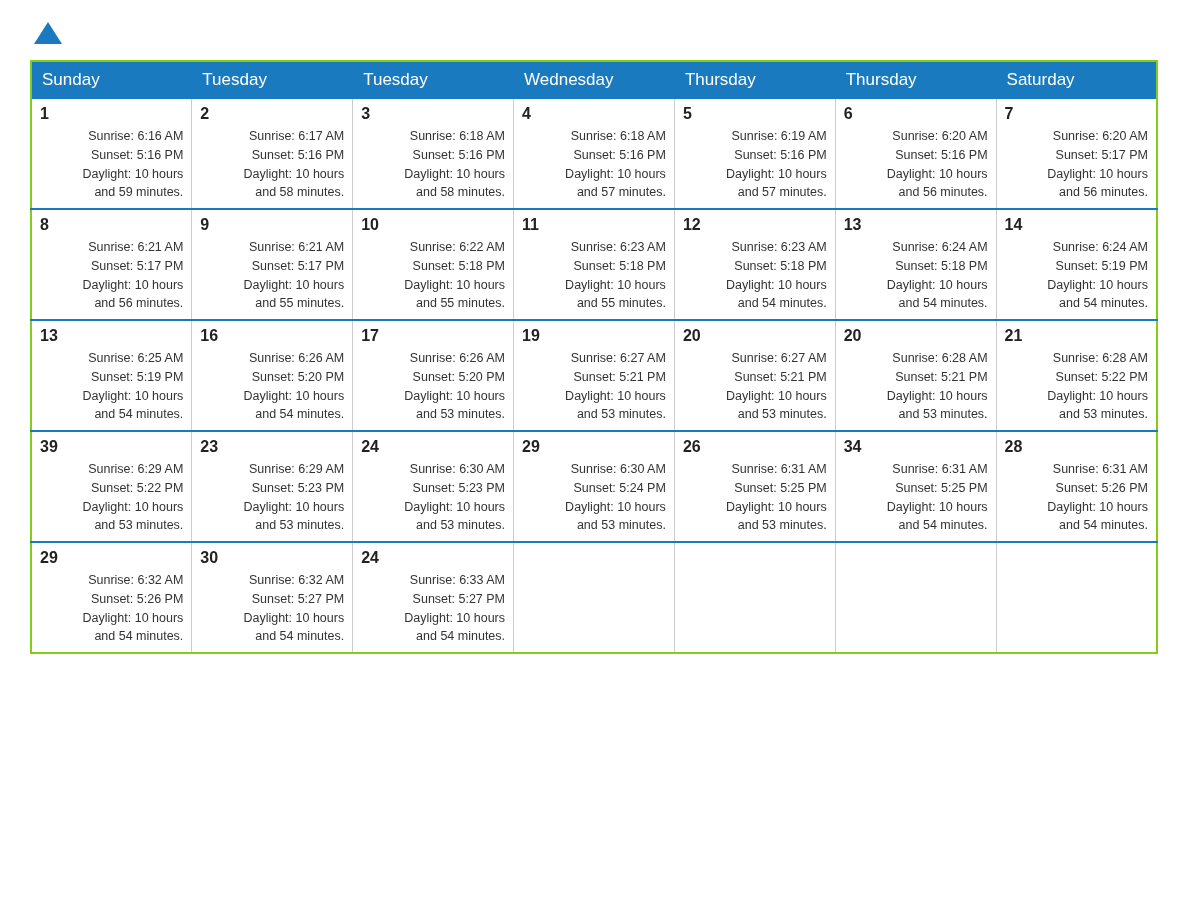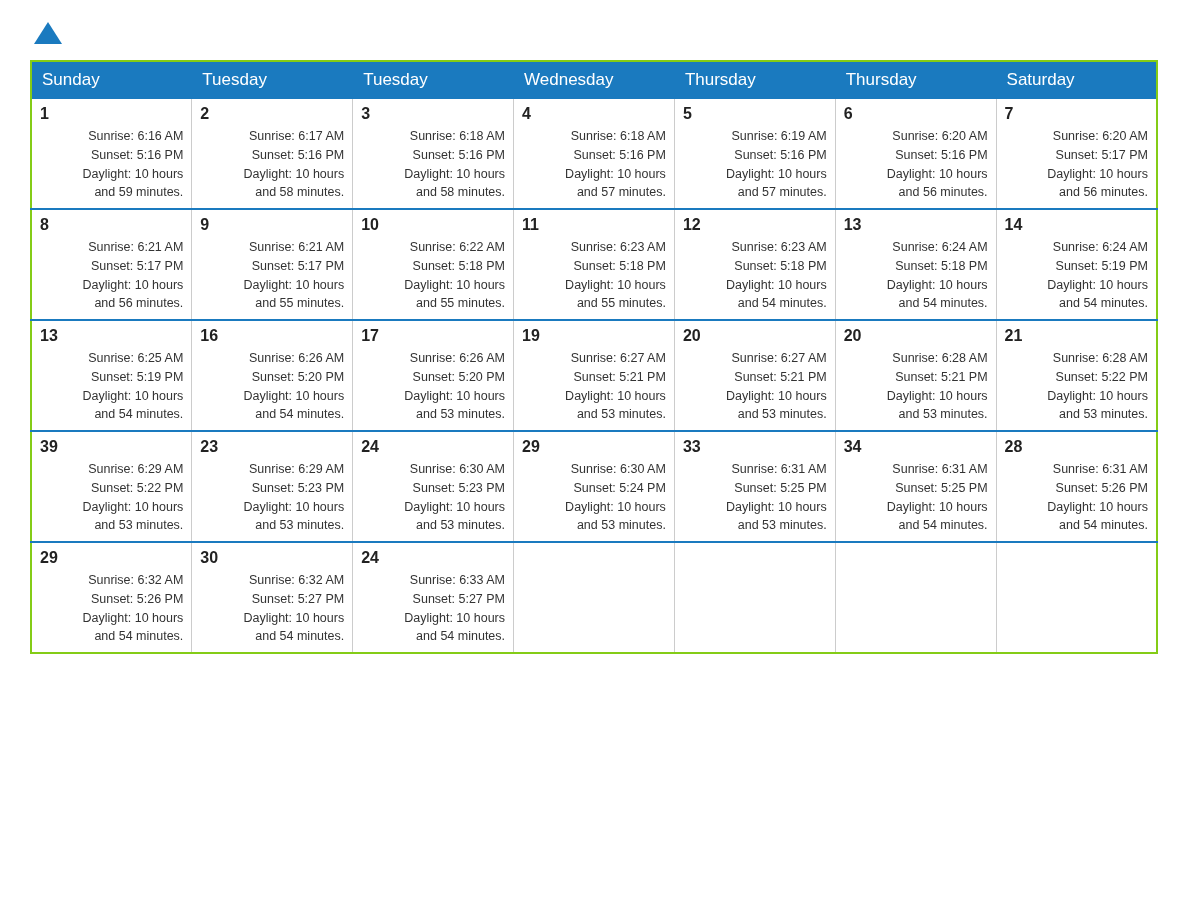--- a/index.html
+++ b/index.html
@@ -359,21 +359,21 @@
         <td>
         <span class="day-number">29</span>
         <div class="day-info">
           Sunrise: 6:30 AM<br>
           Sunset: 5:24 PM<br>
           Daylight: 10 hours<br>
           and 53 minutes.
         </div>
       </td>
         <td>
-        <span class="day-number">33</span>
+        <span class="day-number">26</span>
         <div class="day-info">
           Sunrise: 6:31 AM<br>
           Sunset: 5:25 PM<br>
           Daylight: 10 hours<br>
           and 53 minutes.
         </div>
       </td>
         <td>
         <span class="day-number">34</span>
         <div class="day-info">

